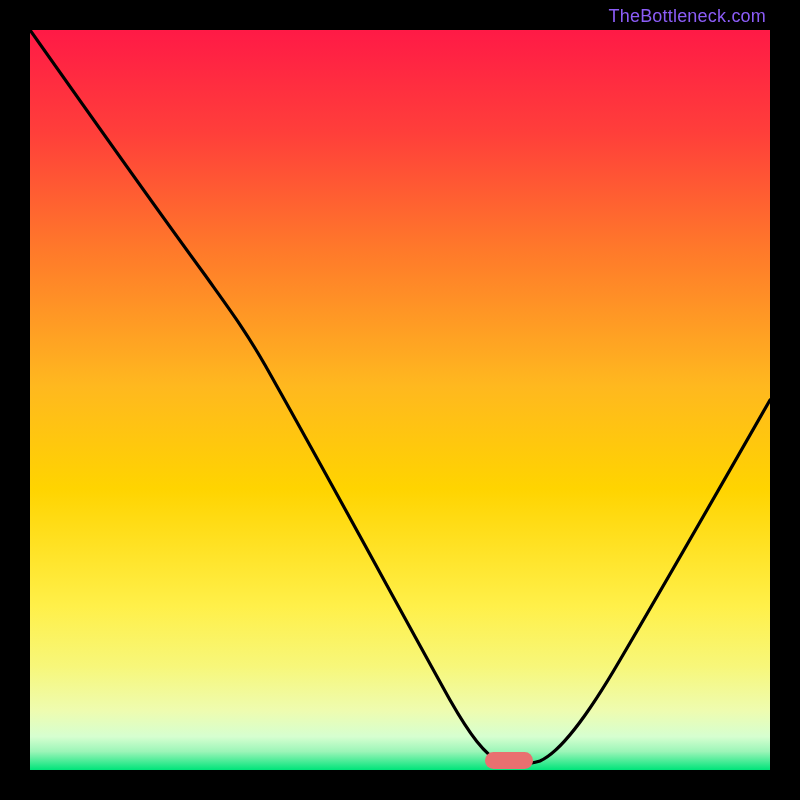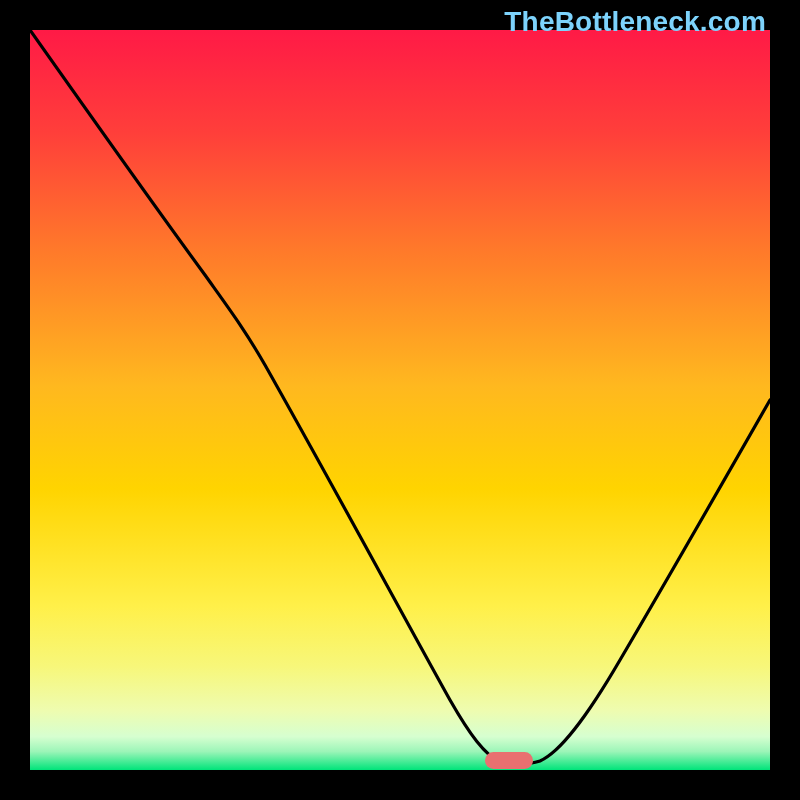--- a/index.html
+++ b/index.html
@@ -31,23 +31,23 @@
     position: absolute;
     left: 0;
     top: 0;
     width: 100%;
     height: 100%;
   }
   .watermark {
     position: absolute;
     top: 6px;
     right: 34px;
-    color: #7dd3fc;
-    font-size: 28px;
-    font-weight: 700;
+    color: #8b5cf6;
+    font-size: 18px;
+    font-weight: 400;
     letter-spacing: 0.2px;
   }
   svg.curve {
     position: absolute;
     left: 0;
     top: 0;
     width: 740px;
     height: 740px;
   }
   .marker {

